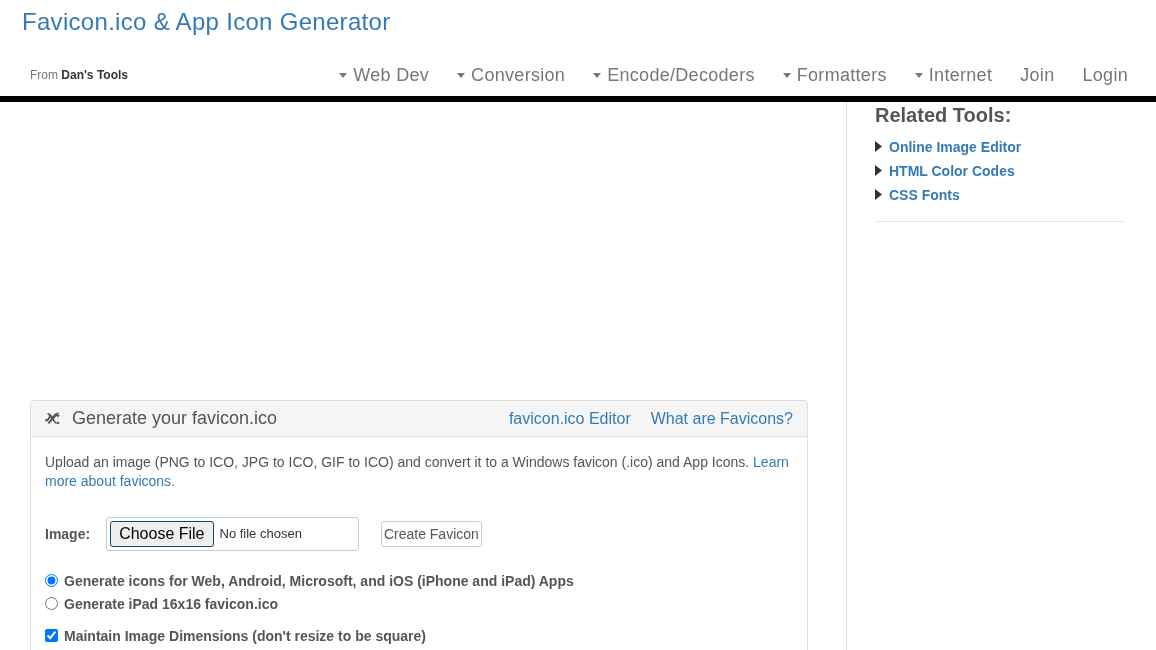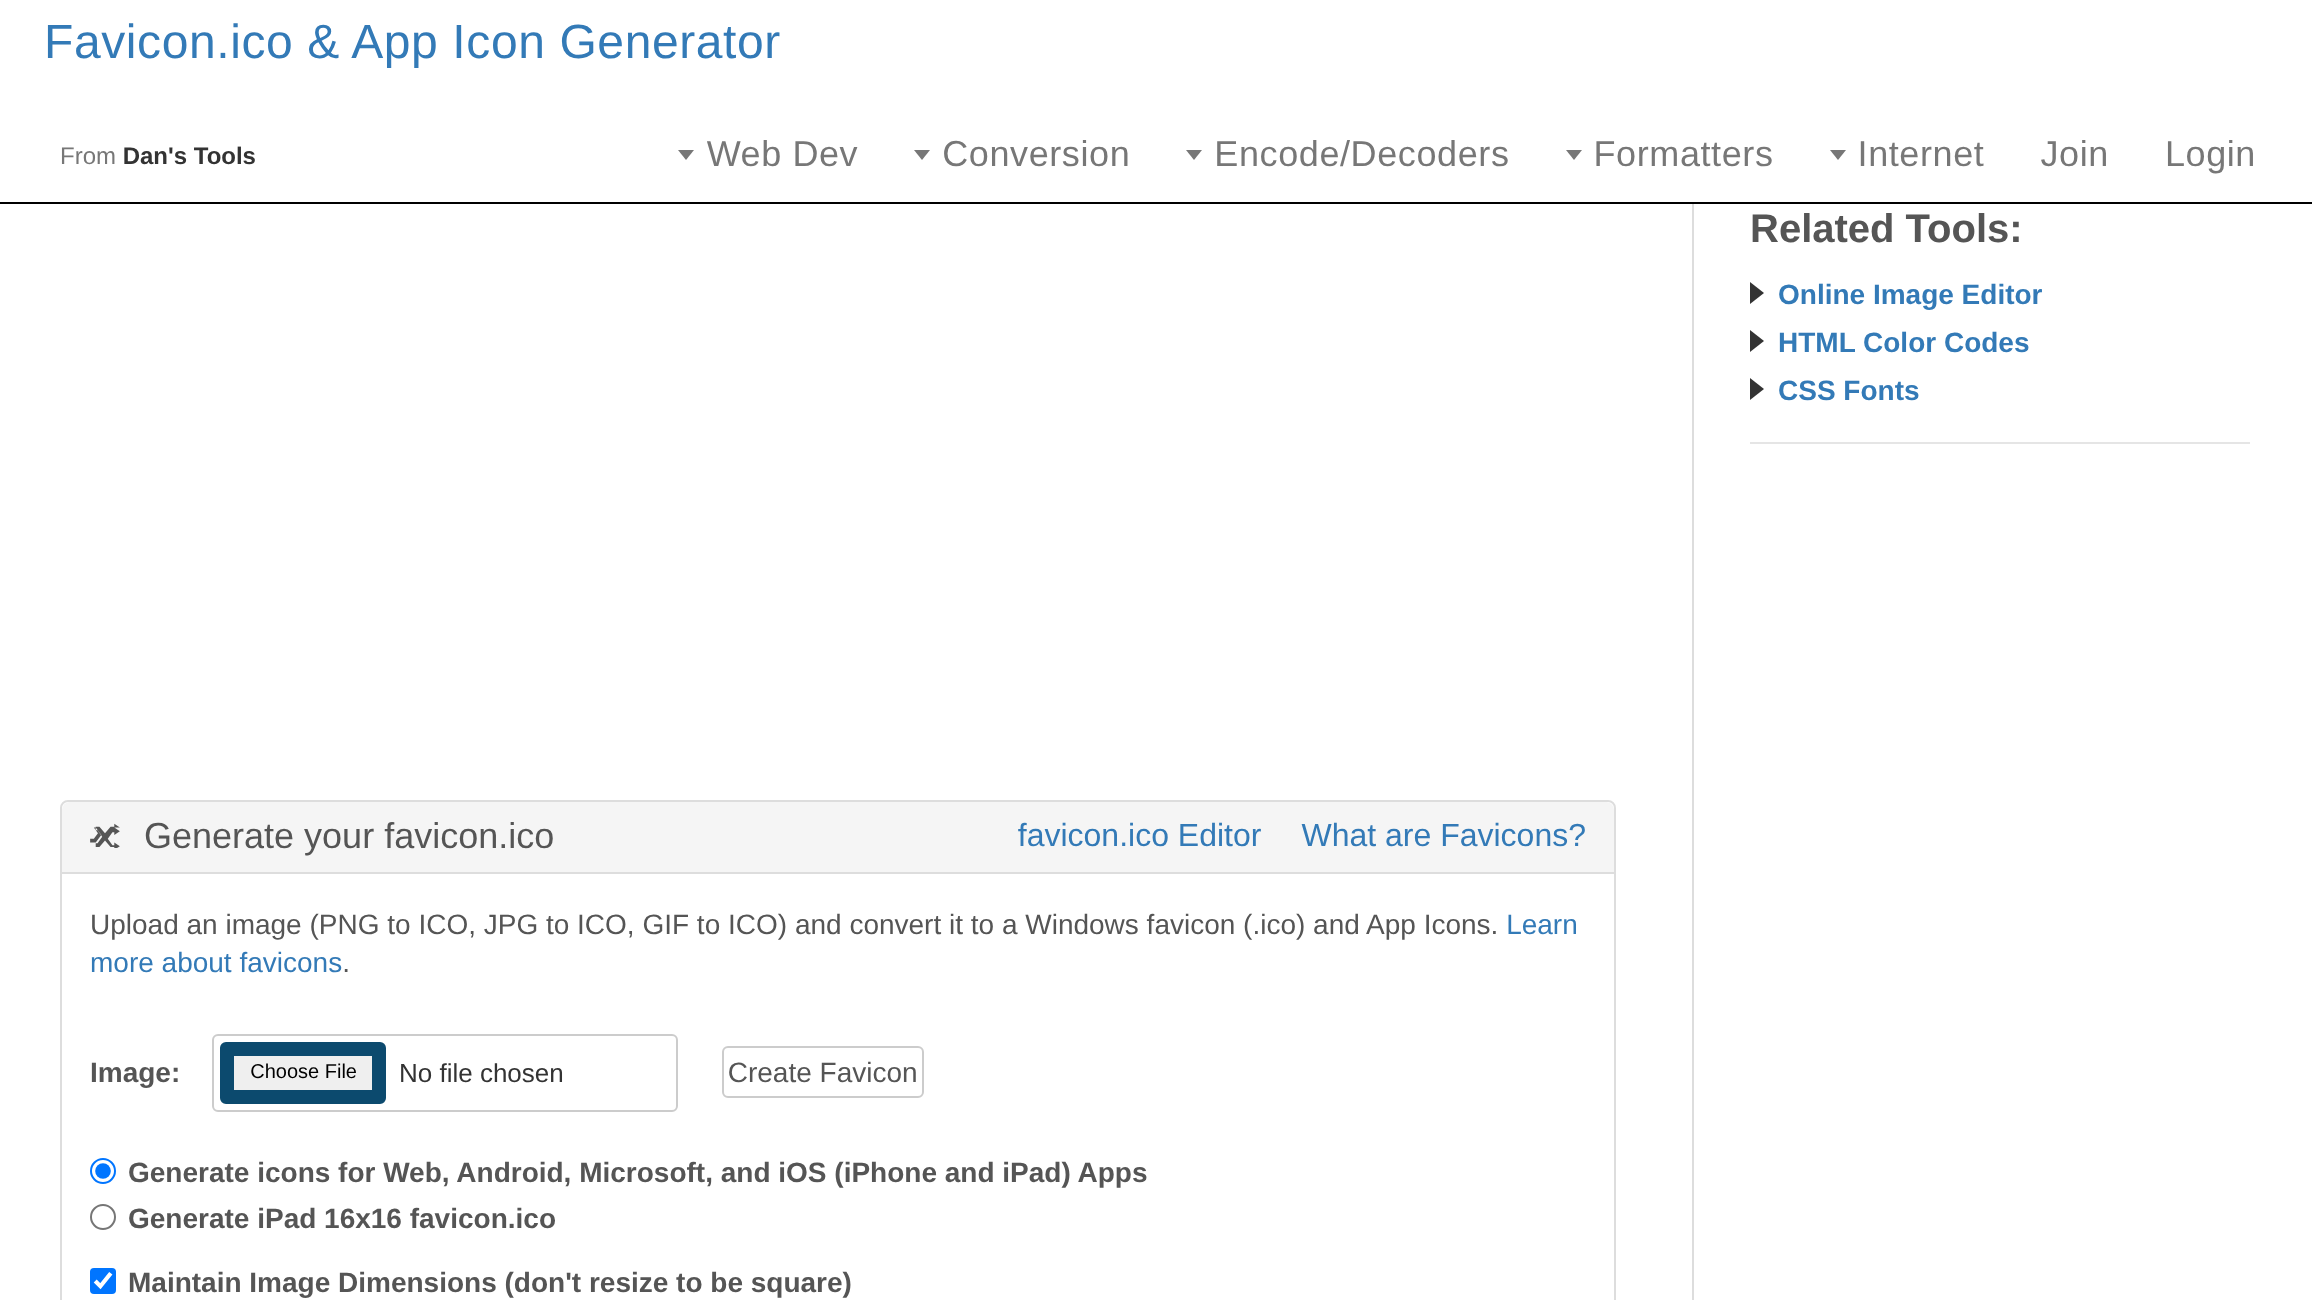--- a/index.html
+++ b/index.html
@@ -22,21 +22,21 @@
     .site-title {
       color: #337ab7;
       font-size: 24px;
       font-weight: 500;
       letter-spacing: 0.3px;
     }
     .nav-row {
       display: flex;
       justify-content: space-between;
       align-items: center;
-      border-bottom: 1px solid #000000;
+      border-bottom: 6px solid #000000;
       padding: 0 14px 0 30px;
       height: 48px;
       margin-top: 18px;
     }
     .from-label {
       font-size: 12px;
       color: #777;
     }
     .from-label .highlight {
       color: #333;
@@ -180,24 +180,24 @@
     .file-wrap {
       display: flex;
       align-items: center;
       border: 1px solid #ccc;
       border-radius: 3px;
       padding: 3px 6px 3px 3px;
       gap: 6px;
     }
     .file-button {
       background: #efefef;
-      border: 7px solid #0c4a6e;
+      border: 1px solid #0c4a6e;
       border-radius: 3px;
       padding: 3px 8px;
-      font-size: 10px;
+      font-size: 16px;
       color: #000;
       cursor: pointer;
     }
     .file-text {
       font-size: 13px;
       color: #333;
       padding-right: 50px;
     }
     .create-button {
       background: #fff;

